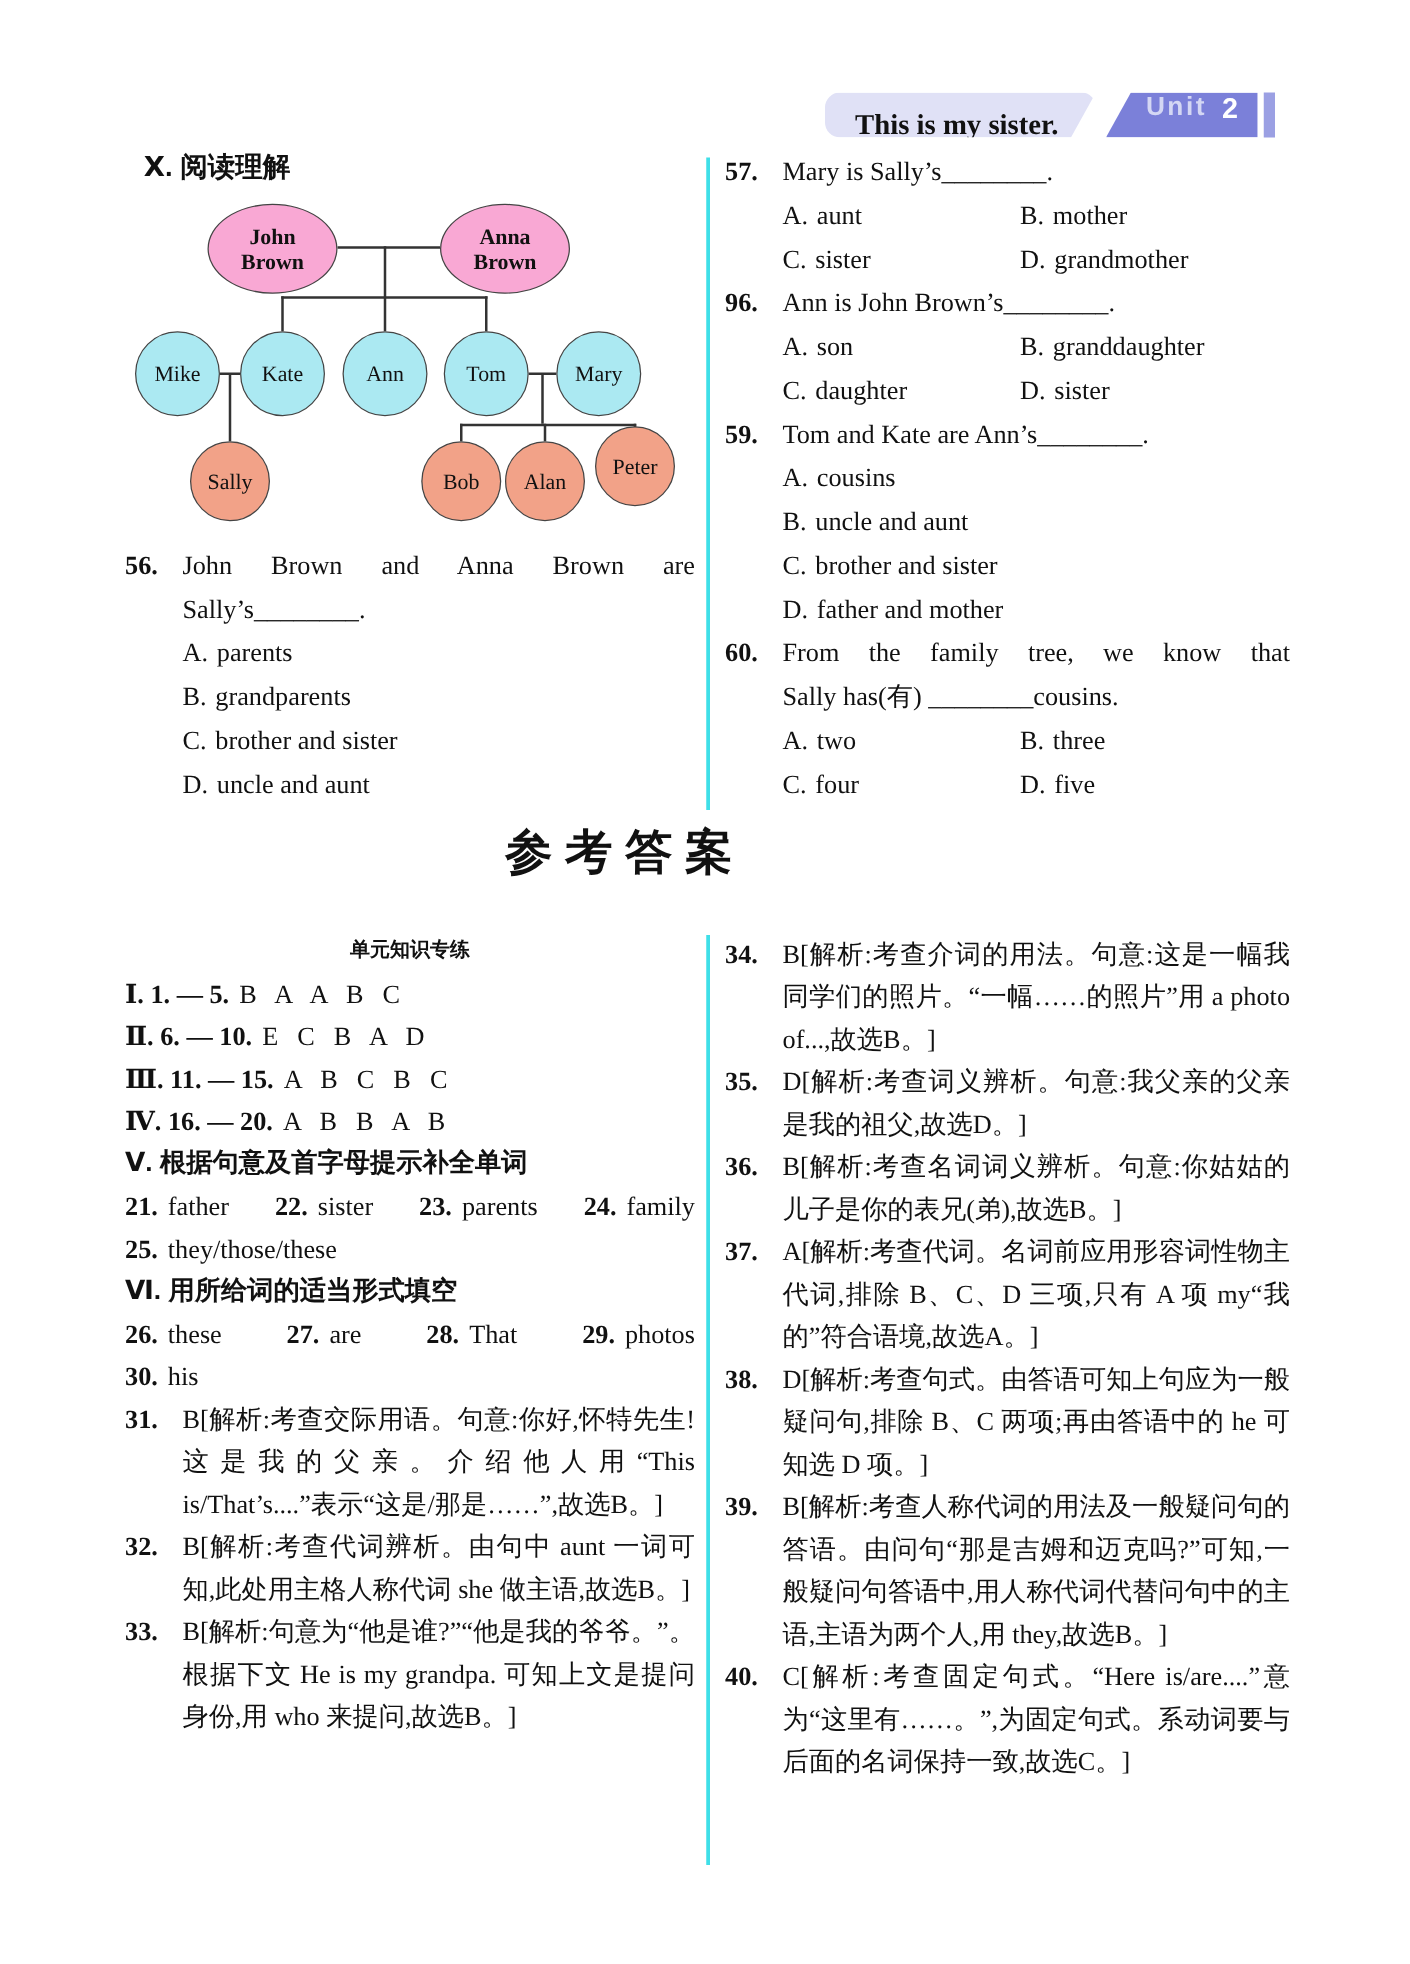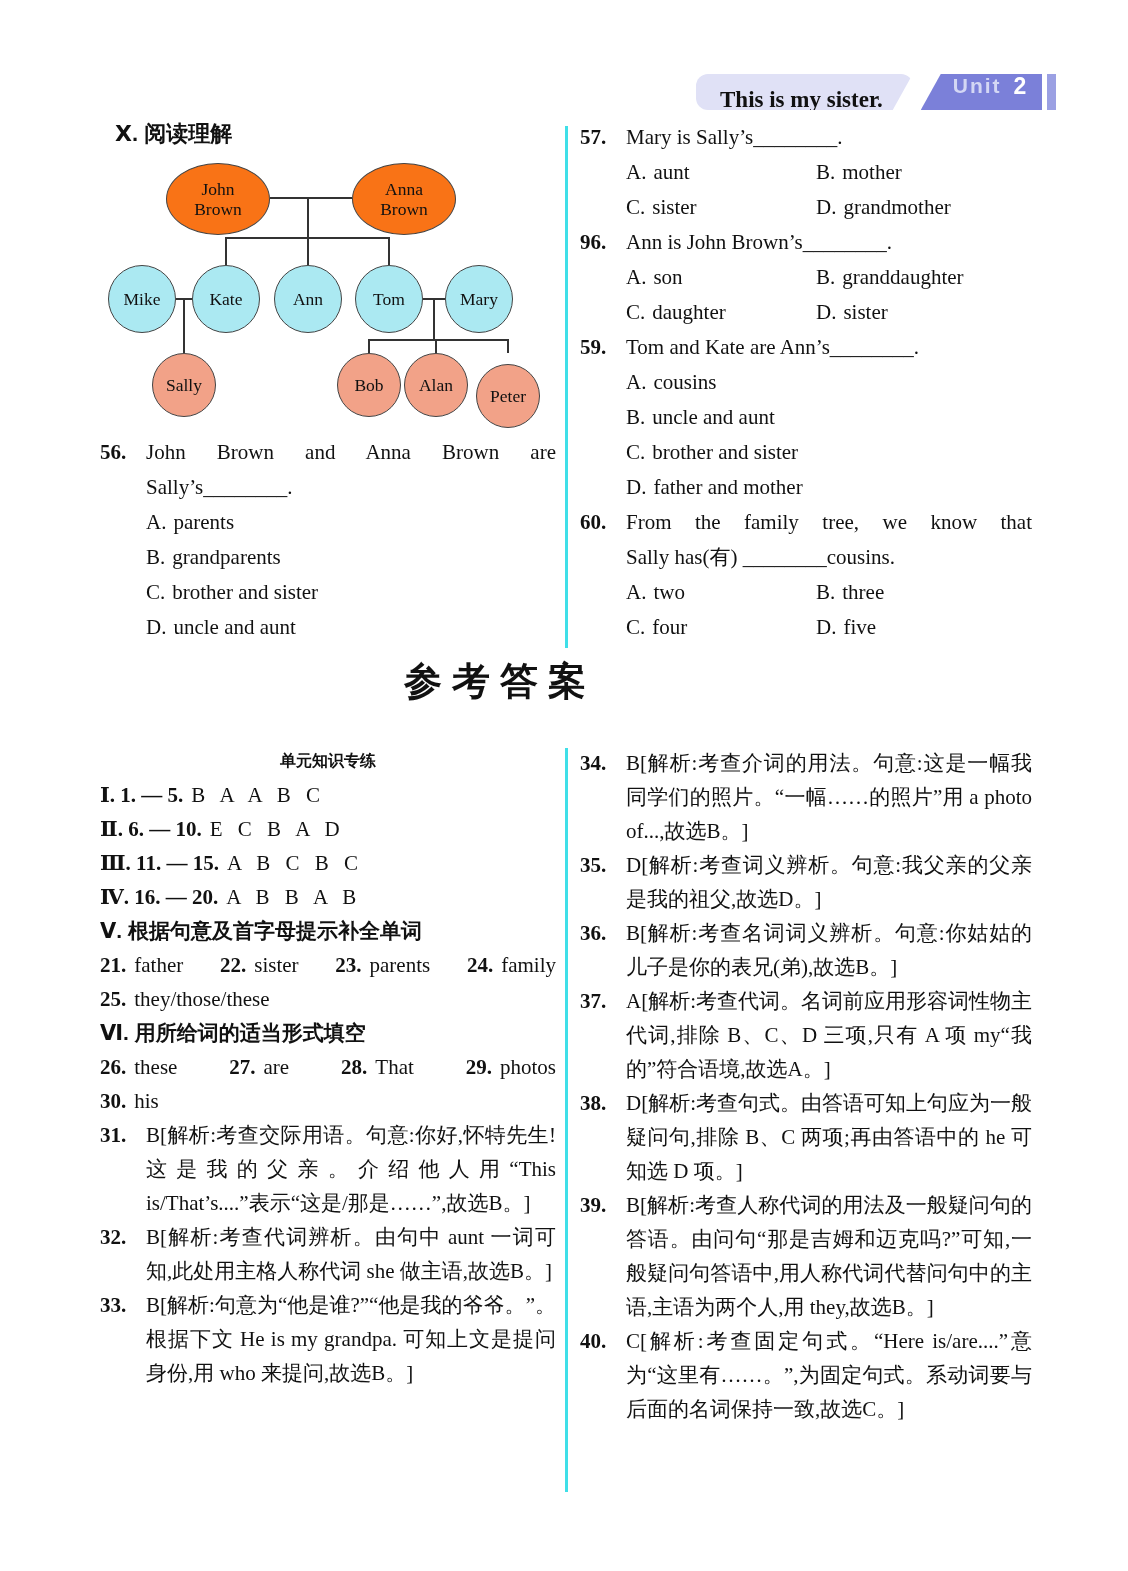--- a/index.html
+++ b/index.html
@@ -2,21 +2,21 @@
 <html><head>
 <meta charset="utf-8">
 <style>
   html,body{margin:0;padding:0;background:#fff;}
   .page{position:relative;width:1128px;height:1571px;background:#fff;overflow:hidden;
         font-family:"Liberation Serif","DejaVu Serif","DejaVu Sans",serif;color:#111;}
 
   
   .header{position:absolute;top:74px;left:660px;height:36px;display:flex;align-items:stretch;}
   .pill{background:#e0e1f6;border-radius:12px;padding:16px 30px 0 24px;display:flex;align-items:center;
-        clip-path:polygon(0 0,100% 0,calc(100% - 20px) 100%,0 100%);margin-left:36px;}
+        clip-path:polygon(0 0,100% 0,calc(100% - 20px) 100%,0 100%);}
   .pill .ttl{font-weight:bold;font-size:23px;color:#111;white-space:nowrap;}
   .badge{margin-left:8px;background:#7b80d9;clip-path:polygon(20px 0,100% 0,100% 100%,0 100%);
          padding:0 16px 12px 32px;display:flex;align-items:center;gap:12px;
          font-family:"Liberation Sans","DejaVu Sans",sans-serif;}
   .badge .u{color:#d4d7f4;font-size:21px;font-weight:bold;letter-spacing:2px;}
   .badge .n{color:#fff;font-size:23px;font-weight:bold;}
   .bar{margin-left:5px;width:9px;background:#9ba0e3;}
 
   
   .divider{position:absolute;width:3px;background:#3fdfe8;}
@@ -28,21 +28,21 @@
   .col-right-ans{position:absolute;left:580px;top:746px;width:452px;}
 
   .sec-title{font-family:"Liberation Sans","DejaVu Sans",sans-serif;font-weight:bold;
              font-size:22px;line-height:35px;margin-left:15px;}
 
   
   .tree{position:relative;width:456px;height:274px;margin-top:4px;}
   .nd{position:absolute;display:flex;flex-direction:column;align-items:center;justify-content:center;
       border:1.5px solid #444;border-radius:50%;box-sizing:border-box;
       font-size:17.5px;line-height:20px;text-align:center;}
-  .yellow{background:#f97316;} .cyanc{background:#abe9f2;} .salmon{background:#f2a288;}
+  .yellow{background:#f9a8d4;font-weight:bold;} .cyanc{background:#abe9f2;} .salmon{background:#f2a288;}
   .ln{position:absolute;background:#333;}
 
   
   .q{position:relative;padding-left:46px;font-size:21px;line-height:35px;}
   .qnum{position:absolute;left:0;top:0;font-weight:bold;}
   .just{text-align:justify;text-align-last:justify;}
   .optline .lab{margin-right:7px;}
   .optrow{display:flex;}
   .optrow .c1{width:190px;}
   .cell .lab{margin-right:7px;}
@@ -126,21 +126,21 @@
       </div>
       <div class="nd salmon" style="left:52px;top:198px;width:64px;height:64px">
         <span>Sally</span>
       </div>
       <div class="nd salmon" style="left:237px;top:198px;width:64px;height:64px">
         <span>Bob</span>
       </div>
       <div class="nd salmon" style="left:304px;top:198px;width:64px;height:64px">
         <span>Alan</span>
       </div>
-      <div class="nd salmon" style="left:376px;top:209px;width:64px;height:64px">
+      <div class="nd salmon" style="left:376px;top:186px;width:64px;height:64px">
         <span>Peter</span>
       </div>
     </div>
 
     <div class="q" style="margin-top:6px">
       <span class="qnum">56.</span>
       <div class="just">John Brown and Anna Brown are</div>
       <div>Sally’s________.</div>
       <div class="optline"><span class="lab">A.</span><span>parents</span></div>
       <div class="optline"><span class="lab">B.</span><span>grandparents</span></div>

